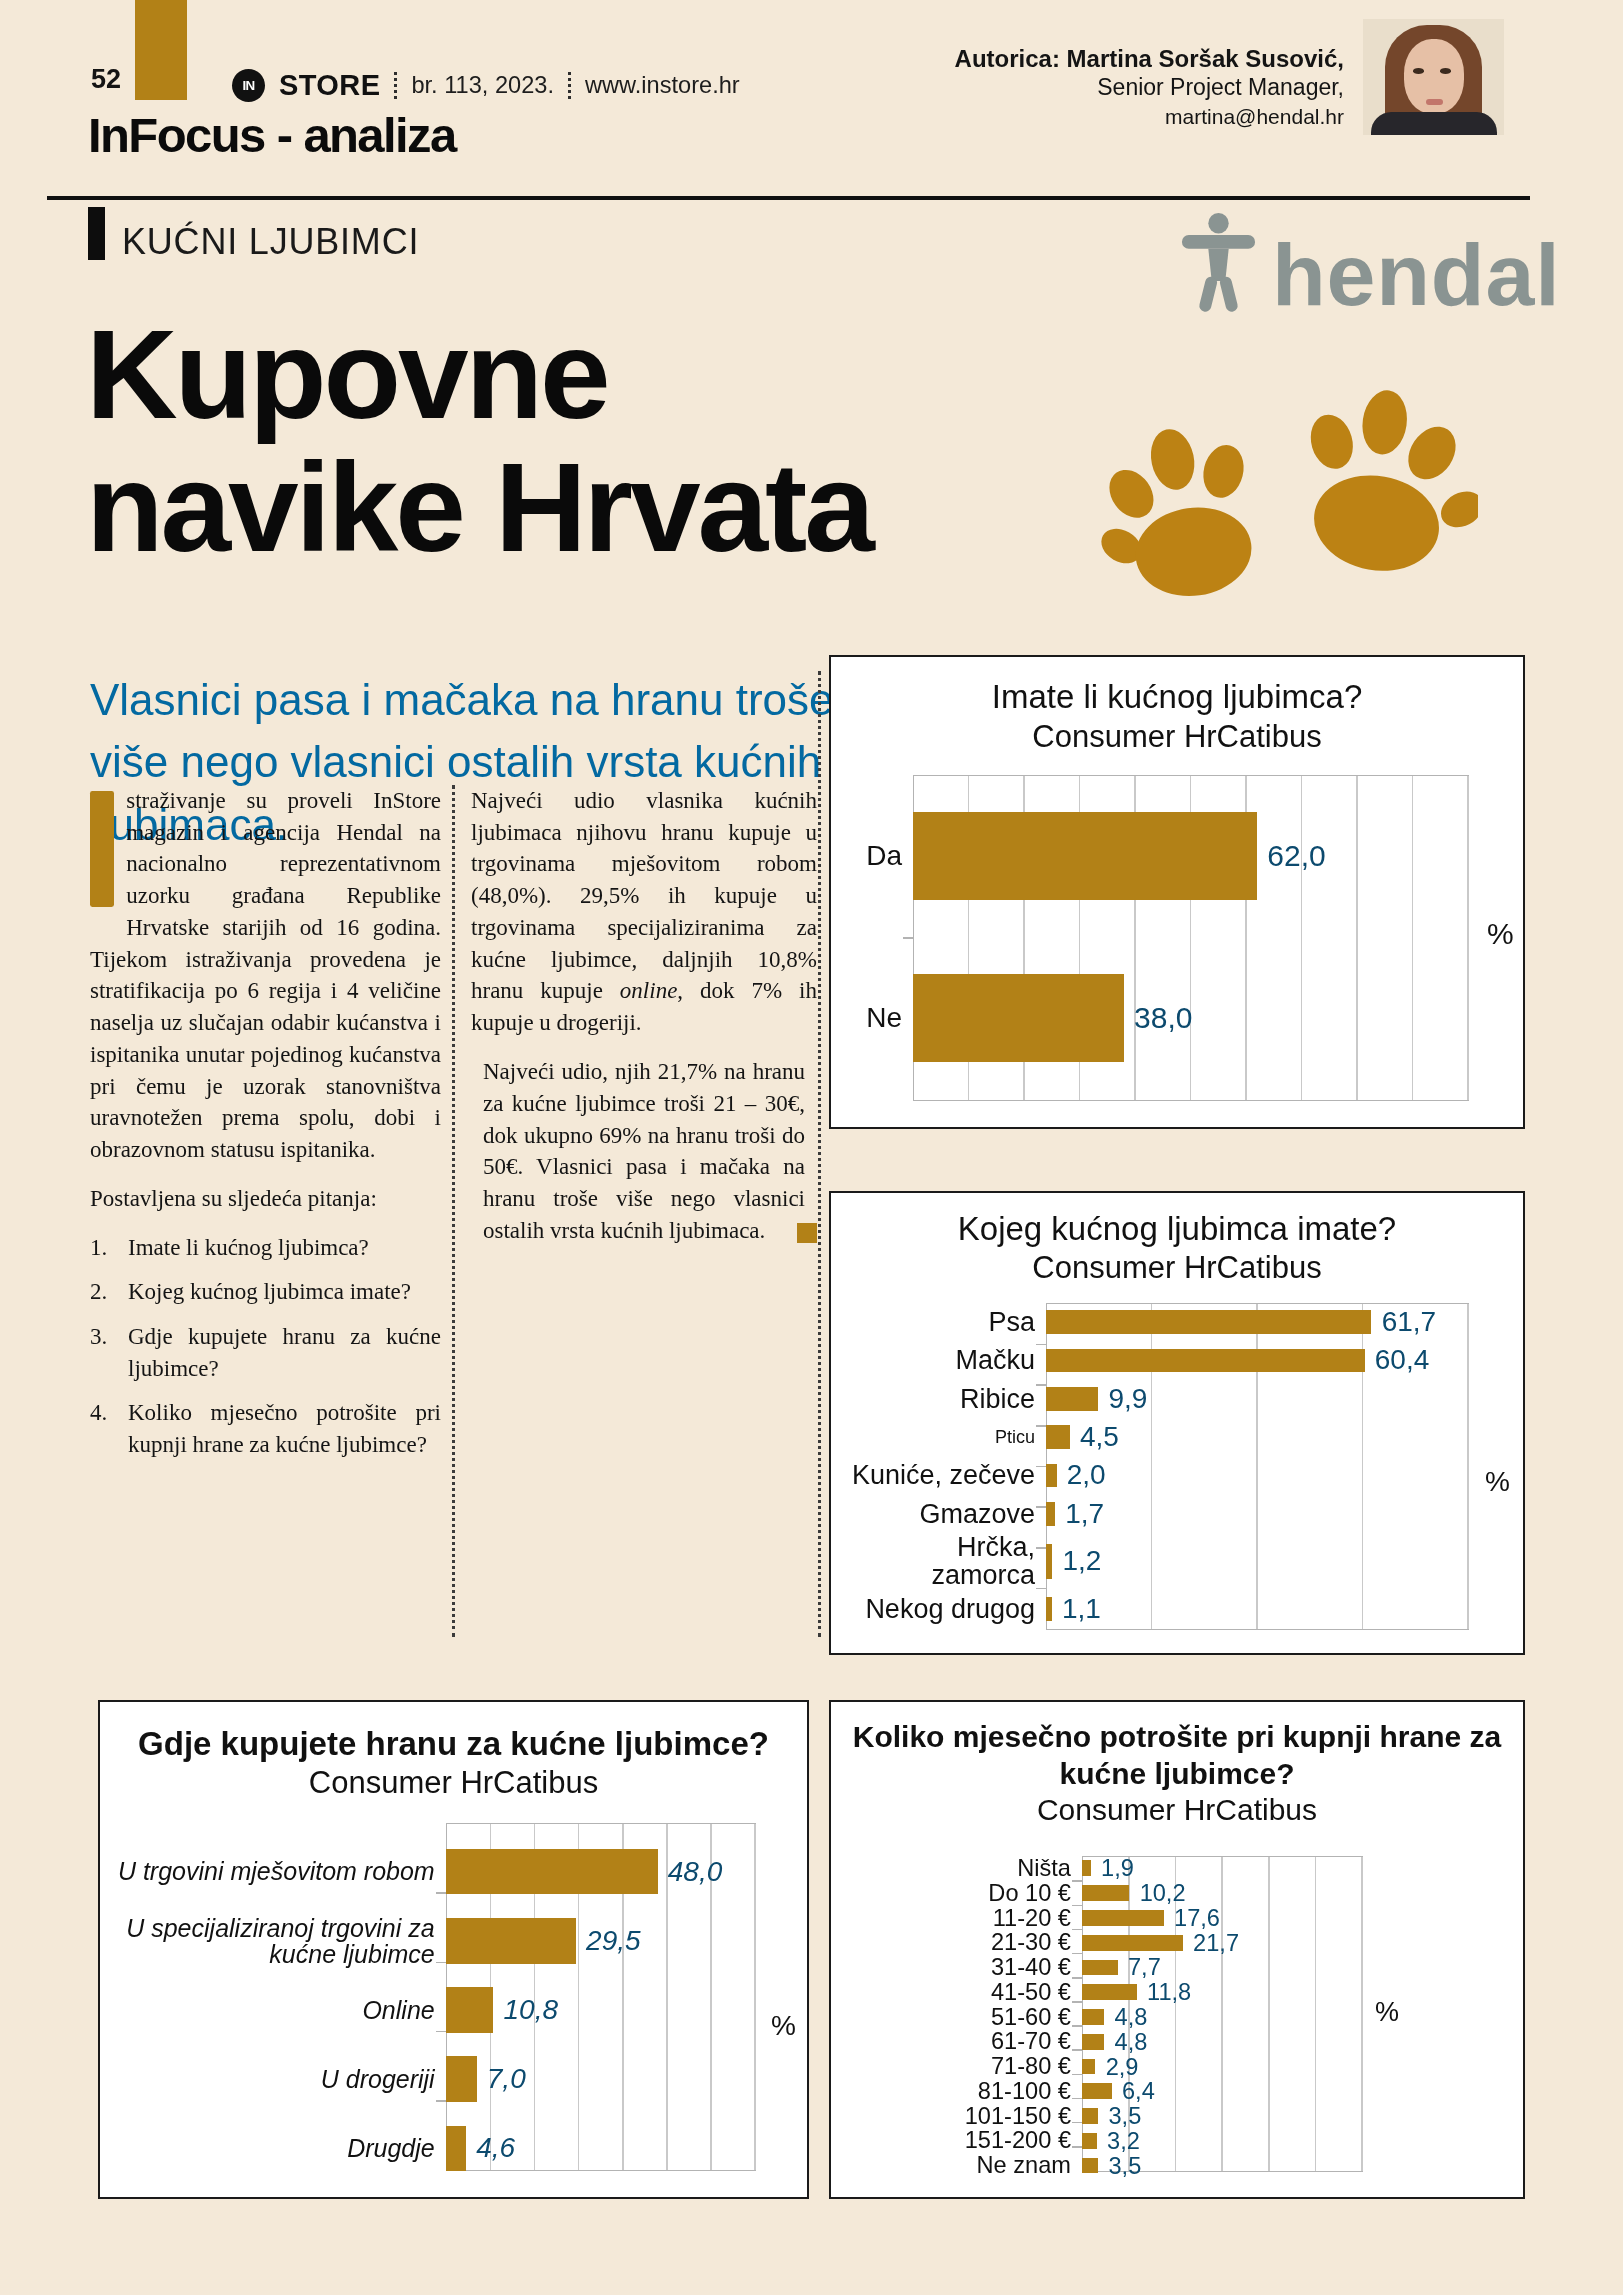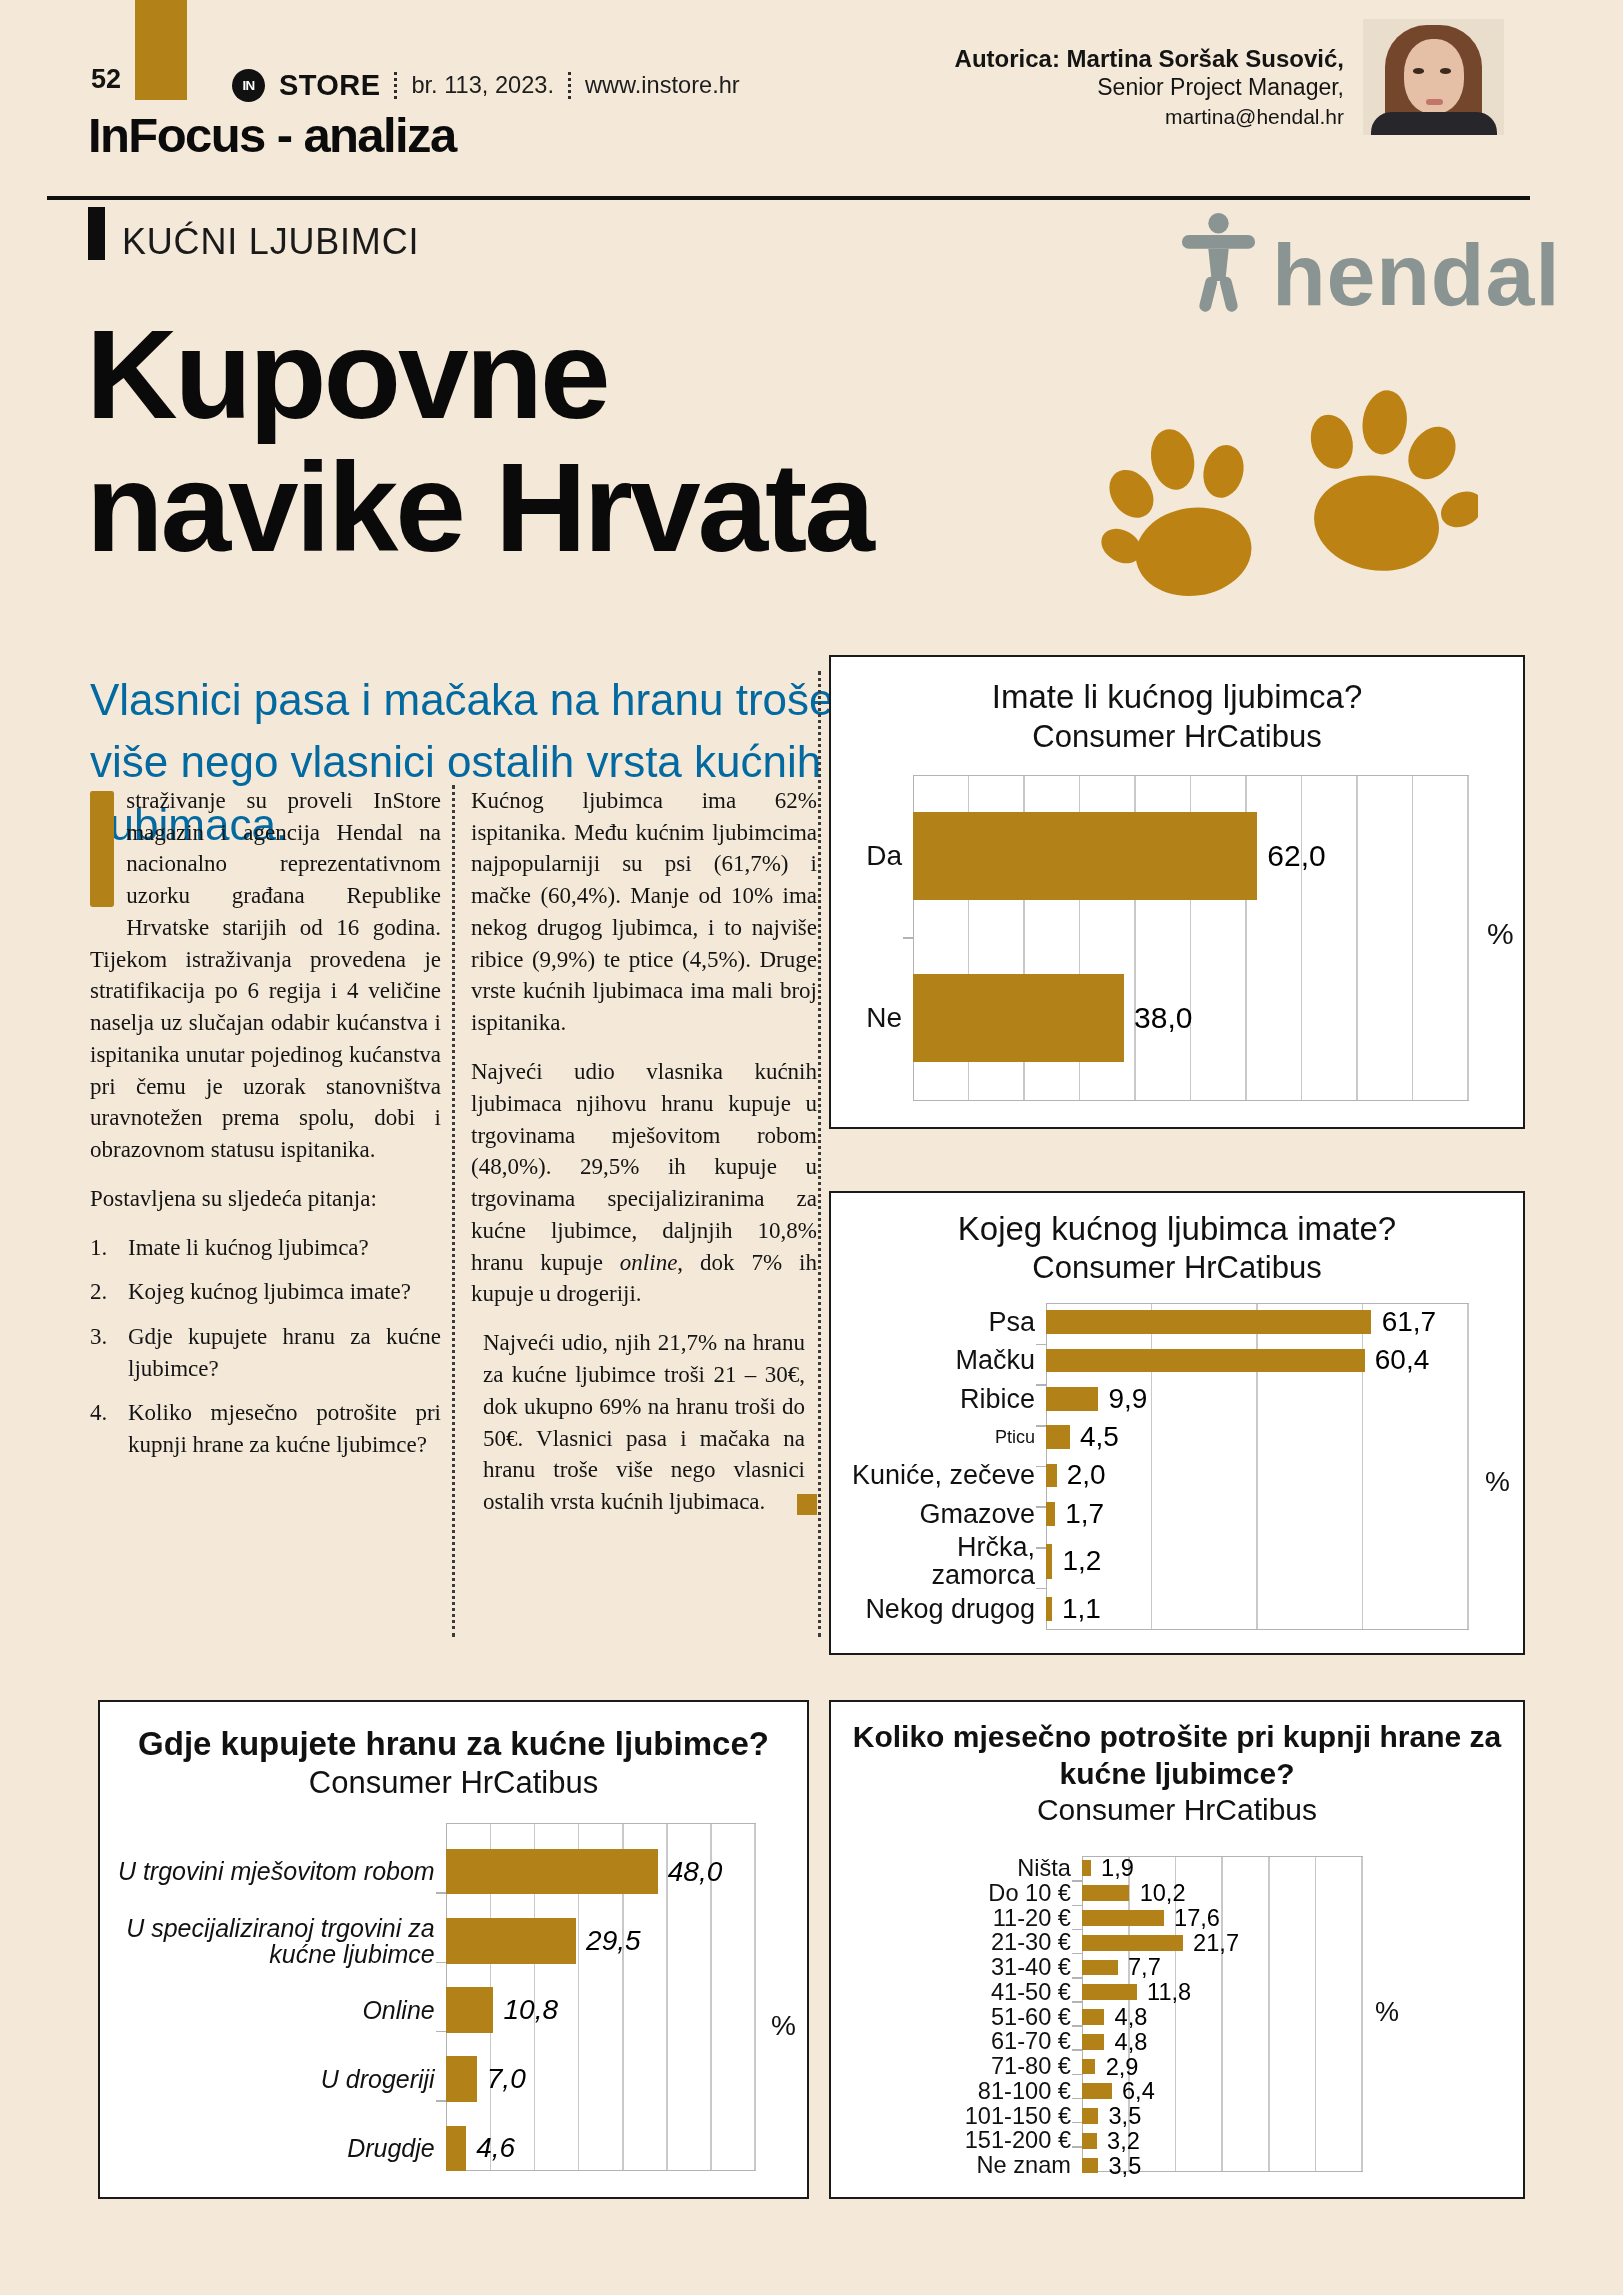--- a/index.html
+++ b/index.html
@@ -66,21 +66,21 @@
   .chart{position:absolute; background:#ffffff; border:2.4px solid #1a1a1a;}
   .chart-title-block{position:absolute; left:0; right:0; text-align:center; color:#111; line-height:1.22;}
   .chart-plot-frame{position:absolute; border:1.6px solid #b3b3b3; border-right:none;}
   .gridline{position:absolute; top:0; bottom:0; width:1.6px; background:#c9c9c9;}
   .tick{position:absolute; left:-11px; width:11px; height:1.6px; background:#b3b3b3;}
   .chart-rows{position:absolute; display:flex; flex-direction:column;}
   .chart-row{flex:1; display:flex; align-items:stretch;}
   .cat-label{display:flex; align-items:center; justify-content:flex-end; text-align:right; line-height:1.05; padding-right:11px; box-sizing:border-box; color:#111;}
   .bar-area{flex:1; position:relative;}
   .bar{position:absolute; left:0; background:#B28117;}
-  .val-label{position:absolute; top:50%; transform:translateY(-50%); white-space:nowrap; color:#000000;}
+  .val-label{position:absolute; top:50%; transform:translateY(-50%); white-space:nowrap; color:#0c4a6e;}
   .pct-label{position:absolute; color:#111;}
 
   .paws{left:1093px; top:379px;}
 </style>
 </head>
 <body>
 
 <div class="page">
 
   <div class="abs page-number">52</div>
@@ -167,21 +167,20 @@
           <span>Gdje kupujete hranu za kućne ljubimce?</span>
         </div>
         <div class="q-item">
           <span class="q-num">4.</span>
           <span>Koliko mjesečno potrošite pri kupnji hrane za kućne ljubimce?</span>
         </div>
       </div>
   </div>
 
   <div class="abs bodycol col2">
-    <p>Kućnog ljubimca ima 62% ispitanika. Među kućnim ljubimcima najpopularniji su psi (61,7%) i mačke (60,4%). Manje od 10% ima nekog drugog ljubimca, i to najviše ribice (9,9%) te ptice (4,5%). Druge vrste kućnih ljubimaca ima mali broj ispitanika.</p>
     <p><span>Najveći udio vlasnika kućnih ljubimaca njihovu hranu kupuje u trgovinama mješovitom robom (48,0%). 29,5% ih kupuje u trgovinama specijaliziranima za kućne ljubimce, daljnjih 10,8% hranu kupuje </span><span class="it">online</span><span>, dok 7% ih kupuje u drogeriji.</span></p>
     <div class="p3-wrap">
       <p style="margin:12px">Najveći udio, njih 21,7% na hranu za kućne ljubimce troši 21 – 30€, dok ukupno 69% na hranu troši do 50€. Vlasnici pasa i mačaka na hranu troše više nego vlasnici ostalih vrsta kućnih ljubimaca.</p>
       <span class="end-mark"></span>
     </div>
   </div>
 
   <section class="chart" style="left: 829px; top: 655px; width: 692px; height: 470px;">
       <div class="chart-title-block" style="top: 20.4px;">
         <div style="font-size: 33px; font-weight: 400; max-width: 652px; margin: 0px auto;">Imate li kućnog ljubimca?</div>

